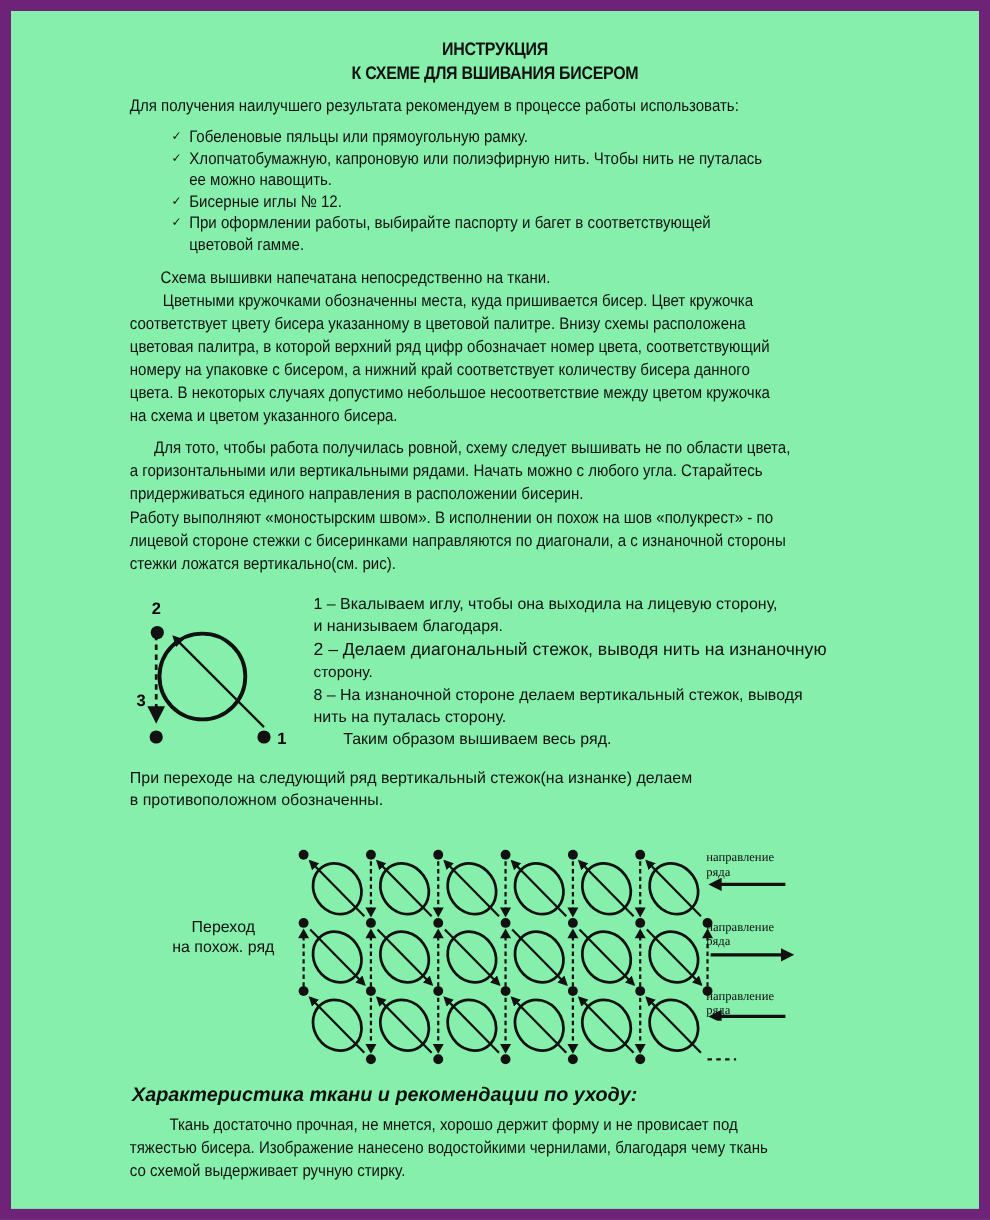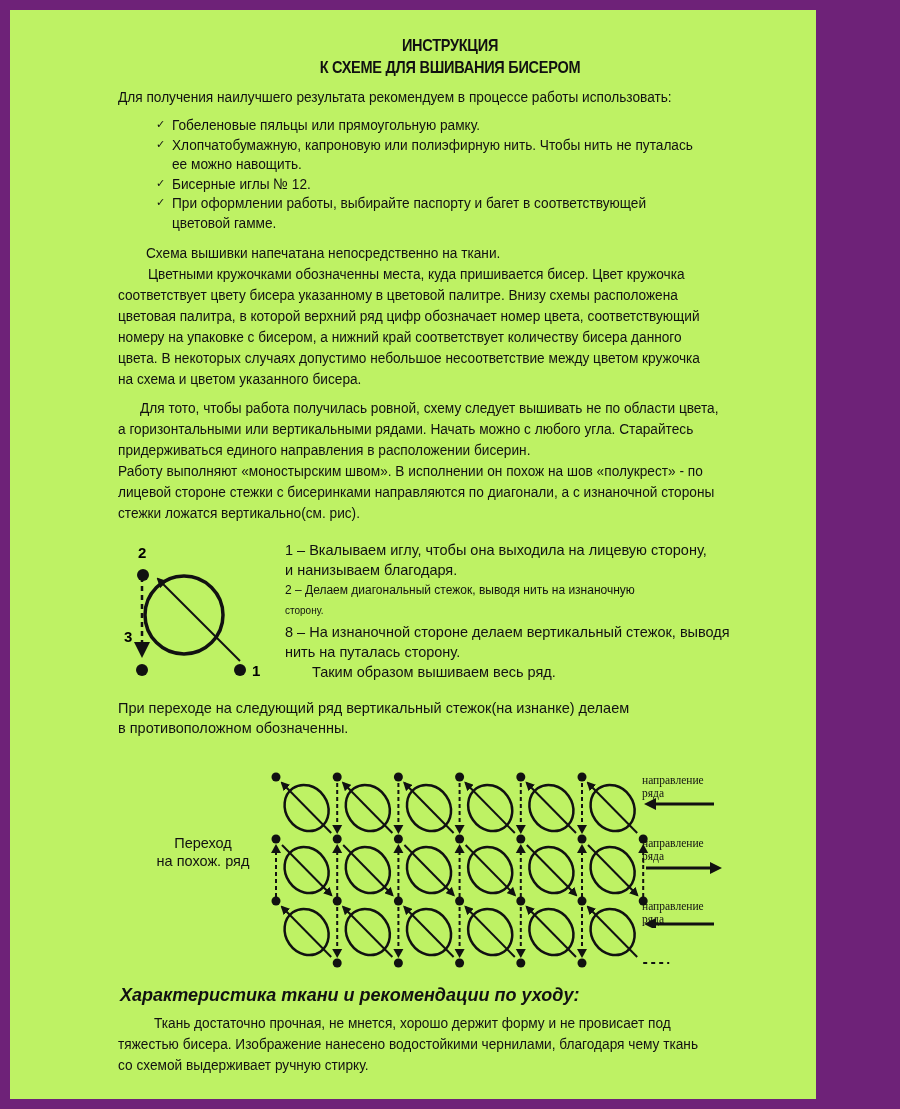--- a/index.html
+++ b/index.html
@@ -7,22 +7,22 @@
     width: 900px; height: 1109px;
     background: #6e2278;
     position: relative;
     overflow: hidden;
     font-family: "Liberation Sans", sans-serif;
     color: #111;
   }
   .page {
     position: absolute;
     left: 10px; top: 10px;
-    width: 806px; height: 1089px;
-    background: #bef264;
+    width: 880px; height: 1089px;
+    background: #86efac;
   }
   .abs { position: absolute; white-space: nowrap; }
   .title {
     position: absolute; left: 0; width: 880px; text-align: center;
     font-weight: bold; font-size: 16.5px; letter-spacing: -0.3px;
     transform: scaleX(0.88);
   }
   .txt { font-size: 15.2px; line-height: 19.5px; transform-origin: left top; }
   .cond { transform: scaleX(0.9); transform-origin: left top; }
   .list { position: absolute; left: 146px; top: 105px; margin: 0; padding: 0; list-style: none; }
@@ -99,22 +99,22 @@
     <circle cx="32" cy="140" r="6" fill="#111"></circle>
     <circle cx="130" cy="140" r="6" fill="#111"></circle>
     <text x="28" y="28" font-size="15" font-weight="bold">2</text>
     <text x="14" y="112" font-size="15" font-weight="bold">3</text>
     <text x="142" y="146" font-size="15" font-weight="bold">1</text>
   </svg>
 
   <div>
     <div class="abs txt" style="left:275px; top:531px; font-size:14.5px;">1 – Вкалываем иглу, чтобы она выходила на лицевую сторону,</div>
     <div class="abs txt" style="left:275px; top:551px; font-size:14.5px;">и нанизываем благодаря.</div>
-    <div class="abs txt" style="left:275px; top:571px; font-size:12px;">2 – Делаем диагональный стежок, выводя нить на изнаночную</div>
-    <div class="abs txt" style="left:275px; top:591px; font-size:10px;">сторону.</div>
+    <div class="abs txt" style="left:275px; top:571px; font-size:16px;">2 – Делаем диагональный стежок, выводя нить на изнаночную</div>
+    <div class="abs txt" style="left:275px; top:591px; font-size:14px;">сторону.</div>
     <div class="abs txt" style="left:275px; top:613px; font-size:14.5px;">8 – На изнаночной стороне делаем вертикальный стежок, выводя</div>
     <div class="abs txt" style="left:275px; top:633px; font-size:14.5px;">нить на путалась сторону.</div>
     <div class="abs txt" style="left:302px; top:653px; font-size:14.5px;">Таким образом вышиваем весь ряд.</div>
   </div>
 
   <div>
     <div class="abs txt" style="left:108px; top:689px; font-size:14.5px;">При переходе на следующий ряд вертикальный стежок(на изнанке) делаем</div>
     <div class="abs txt" style="left:108px; top:709px; font-size:14.5px;">в противоположном обозначенны.</div>
   </div>
 

